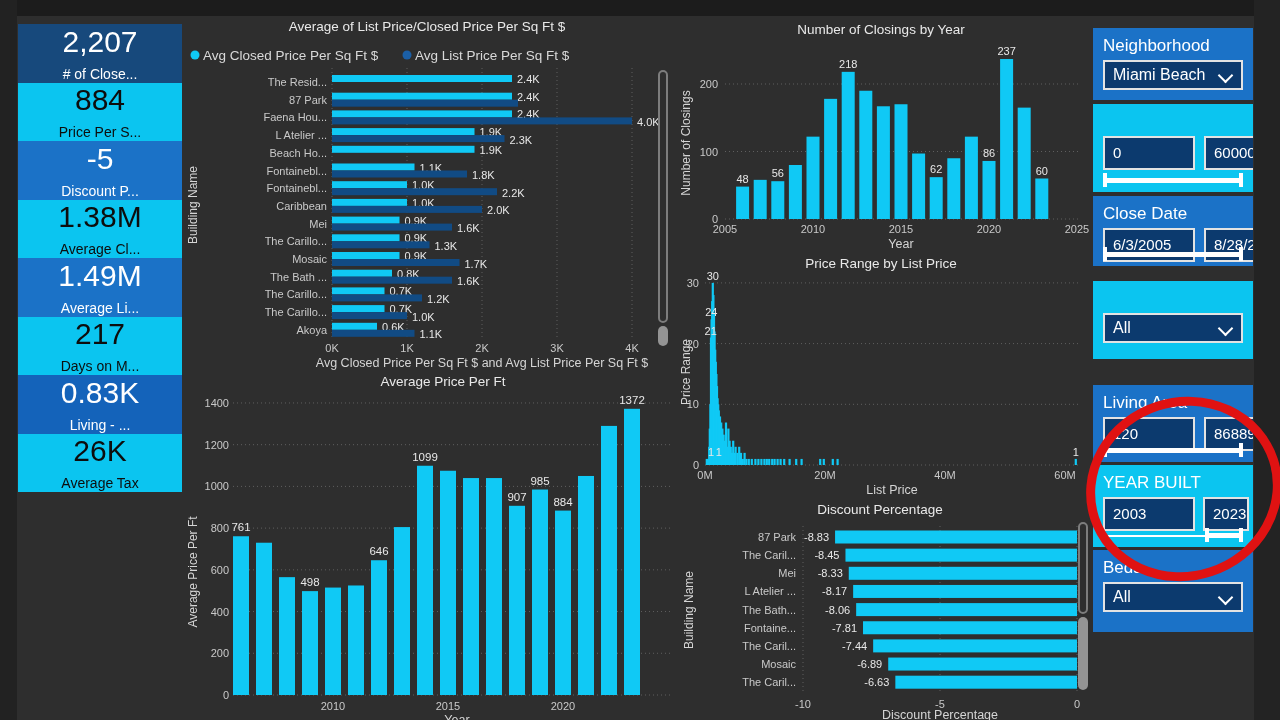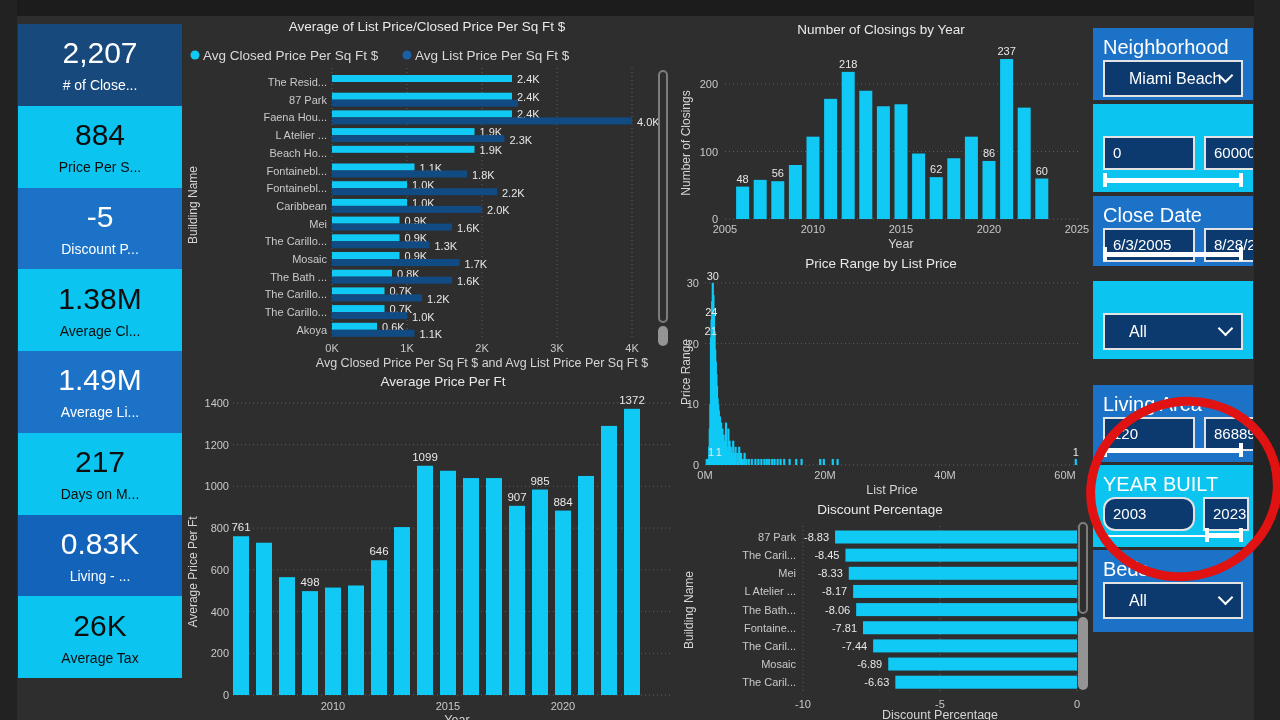--- a/index.html
+++ b/index.html
@@ -4,21 +4,21 @@
 <style>
   html,body{margin:0;padding:0;background:#1b1b1b;}
   #root{position:relative;width:1280px;height:720px;background:#2e2e2e;overflow:hidden;
         font-family:"Liberation Sans",sans-serif;}
   .strip{position:absolute;}
   #strip-top{left:0;top:0;width:1280px;height:16px;background:#1c1c1c;}
   #strip-left{left:0;top:0;width:17px;height:720px;background:#222;}
   #strip-right{left:1254px;top:0;width:26px;height:720px;background:#232323;}
 
   
-  #kpi-col{position:absolute;left:18px;top:24px;width:164px;height:654px;display:flex;flex-direction:column;}
+  #kpi-col{position:absolute;left:18px;top:24px;width:164px;height:468px;display:flex;flex-direction:column;}
   .kpi{flex:1;display:flex;flex-direction:column;align-items:center;justify-content:center;}
   .kpi .v{font-size:30px;line-height:34px;}
   .kpi .l{font-size:14px;margin-top:7px;}
   .tone-navy{background:#17497c;color:#fff;}
   .tone-blue{background:#1b72c7;color:#fff;}
   .tone-blue7{background:#1463ba;color:#fff;}
   .tone-cyan{background:#0bc5f0;color:#0d0d0d;}
 
   
   svg{position:absolute;overflow:visible;}
@@ -26,25 +26,25 @@
   .chart-clip{overflow:hidden !important;}
 
   
   .vscroll{position:absolute;width:10px;}
   .vscroll .track{position:absolute;left:0;top:0;width:6px;border:2px solid #7d7d7d;border-radius:6px;}
   .vscroll .thumb{position:absolute;left:0;width:10px;background:#949494;border-radius:5px;}
 
   
   #sidebar{position:absolute;left:1093px;top:28px;width:160px;}
   .panel{position:relative;width:160px;margin-bottom:4px;overflow:hidden;color:#fff;}
-  .panel .plabel{font-size:20px;padding:8px 0 0 10px;}
+  .panel .plabel{font-size:17px;padding:8px 0 0 10px;}
   .panel.cyan{background:#0bc5f0;}
   .panel.blue{background:#1b72c7;}
-  .dd{position:absolute;left:10px;right:10px;height:37px;background:#0c3a6e;border:2px solid #e3e3e3;
-      display:flex;align-items:center;color:#fff;font-size:16px;padding-left:24px;box-sizing:border-box;}
+  .dd{position:absolute;left:10px;right:10px;height:30px;background:#0c3a6e;border:2px solid #e3e3e3;
+      display:flex;align-items:center;color:#fff;font-size:16px;padding-left:8px;box-sizing:border-box;}
   .dd .chev{position:absolute;right:10px;top:8px;width:9px;height:9px;border-right:2px solid #fff;
       border-bottom:2px solid #fff;transform:rotate(45deg);}
   .inbox{position:absolute;height:34px;background:#0c3a6e;border:2px solid #e3e3e3;color:#fff;
       font-size:15px;line-height:30px;padding-left:8px;box-sizing:border-box;white-space:nowrap;overflow:hidden;}
   .slider{position:absolute;left:10px;width:140px;height:16px;}
   .slider .bar{position:absolute;top:6px;height:5px;background:#fff;}
   .slider .lead{position:absolute;top:8px;height:2px;background:#fff;}
   .slider .hdl{position:absolute;top:1px;width:4px;height:14px;background:#fff;}
 
   
@@ -442,21 +442,21 @@
         <div class="inbox" style="left: 10px; top: 32px; width: 92px;">120</div>
         <div class="inbox" style="left: 111px; top: 32px; width: 80px;">86889</div>
         <div class="slider" style="top: 57px;">
           <div class="bar" style="left: 0px; width: 140px;"></div>
           <div class="hdl" style="left: 0px;"></div>
           <div class="hdl" style="left: 136px;"></div>
         </div>
       </div>
       <div class="panel cyan" style="height: 82px; margin-bottom: 3px;">
         <div class="plabel">YEAR BUILT</div>
-        <div class="inbox" style="left: 10px; top: 32px; width: 92px; border-radius: 12px;">2003</div>
+        <div class="inbox" style="left: 10px; top: 32px; width: 92px;">2003</div>
         <div class="inbox" style="left: 110px; top: 32px; width: 46px;">2023</div>
         <div class="slider" style="top: 62px;">
           <div class="lead" style="left: 0px; width: 102.2px;"></div>
           <div class="bar" style="left: 102.2px; width: 33.6px;"></div>
           <div class="hdl" style="left: 102.2px;"></div>
           <div class="hdl" style="left: 135.8px;"></div>
         </div>
       </div>
       <div class="panel blue" style="height: 82px; margin-bottom: 0px;">
         <div class="plabel">Beds</div>

